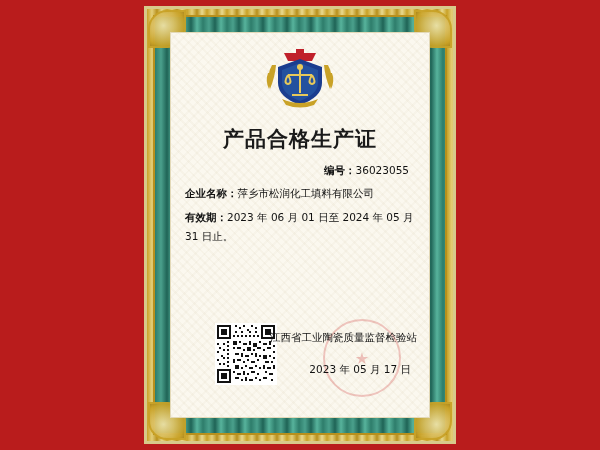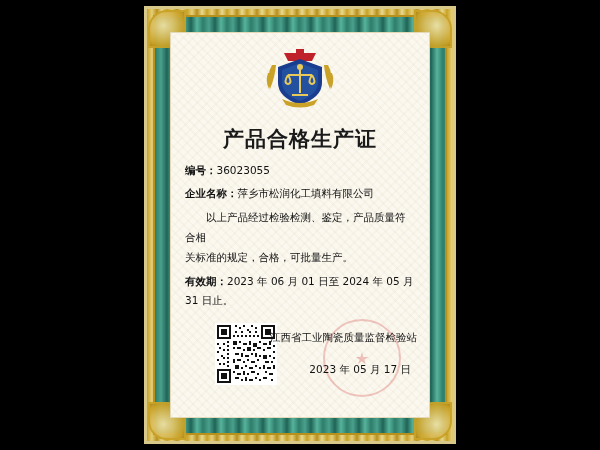--- a/index.html
+++ b/index.html
@@ -7,21 +7,21 @@
     padding: 0;
     width: 600px;
     height: 450px;
     background: #ffffff;
     font-family: "Liberation Sans", sans-serif;
   }
   #stage {
     position: relative;
     width: 600px;
     height: 450px;
-    background: #000000;
+    background: #b91c1c;
     overflow: hidden;
   }
 
   
   .cert {
     position: absolute;
     left: 144px;
     top: 6px;
     width: 312px;
     height: 438px;
@@ -116,20 +116,21 @@
     top: 128px;
     font-family: "DejaVu Sans", sans-serif;
     font-size: 10.5px;
     color: #111;
     line-height: 1.85;
   }
   .row { display: block; margin-bottom: 2px; }
   .lbl { font-weight: 700; }
   .val { font-weight: 400; }
   .code-line {
+    text-align: right;
     padding-right: 6px;
     margin-bottom: 4px;
     font-size: 10.5px;
   }
   .para {
     text-indent: 0;
     margin-top: 4px;
     line-height: 1.9;
   }
   .para .first { display: inline-block; text-indent: 21px; }
@@ -234,24 +235,20 @@
 
         <div class="code-line">
           <span class="lbl">编号：</span><span class="val">36023055</span>
         </div>
 
         <div class="row">
           <span class="lbl">企业名称：</span><span class="val">萍乡市松润化工填料有限公司</span>
         </div>
 
 
-        <div class="para">
-          <span class="first">以上产品经过检验检测、鉴定，产品质量符合相</span>
-          <span>关标准的规定，合格，可批量生产。</span>
-        </div>
 
         <div class="row" style="margin-top:4px;">
           <span class="lbl">有效期：</span><span class="val">2023 年 06 月 01 日至 2024 年 05 月 31 日止。</span>
         </div>
       </div>
 
       <div class="qr">
         <svg width="62" height="62" viewBox="0 0 31 31" xmlns="http://www.w3.org/2000/svg" shape-rendering="crispEdges">
           <rect width="31" height="31" fill="#ffffff"></rect>
           <g fill="#111111">

